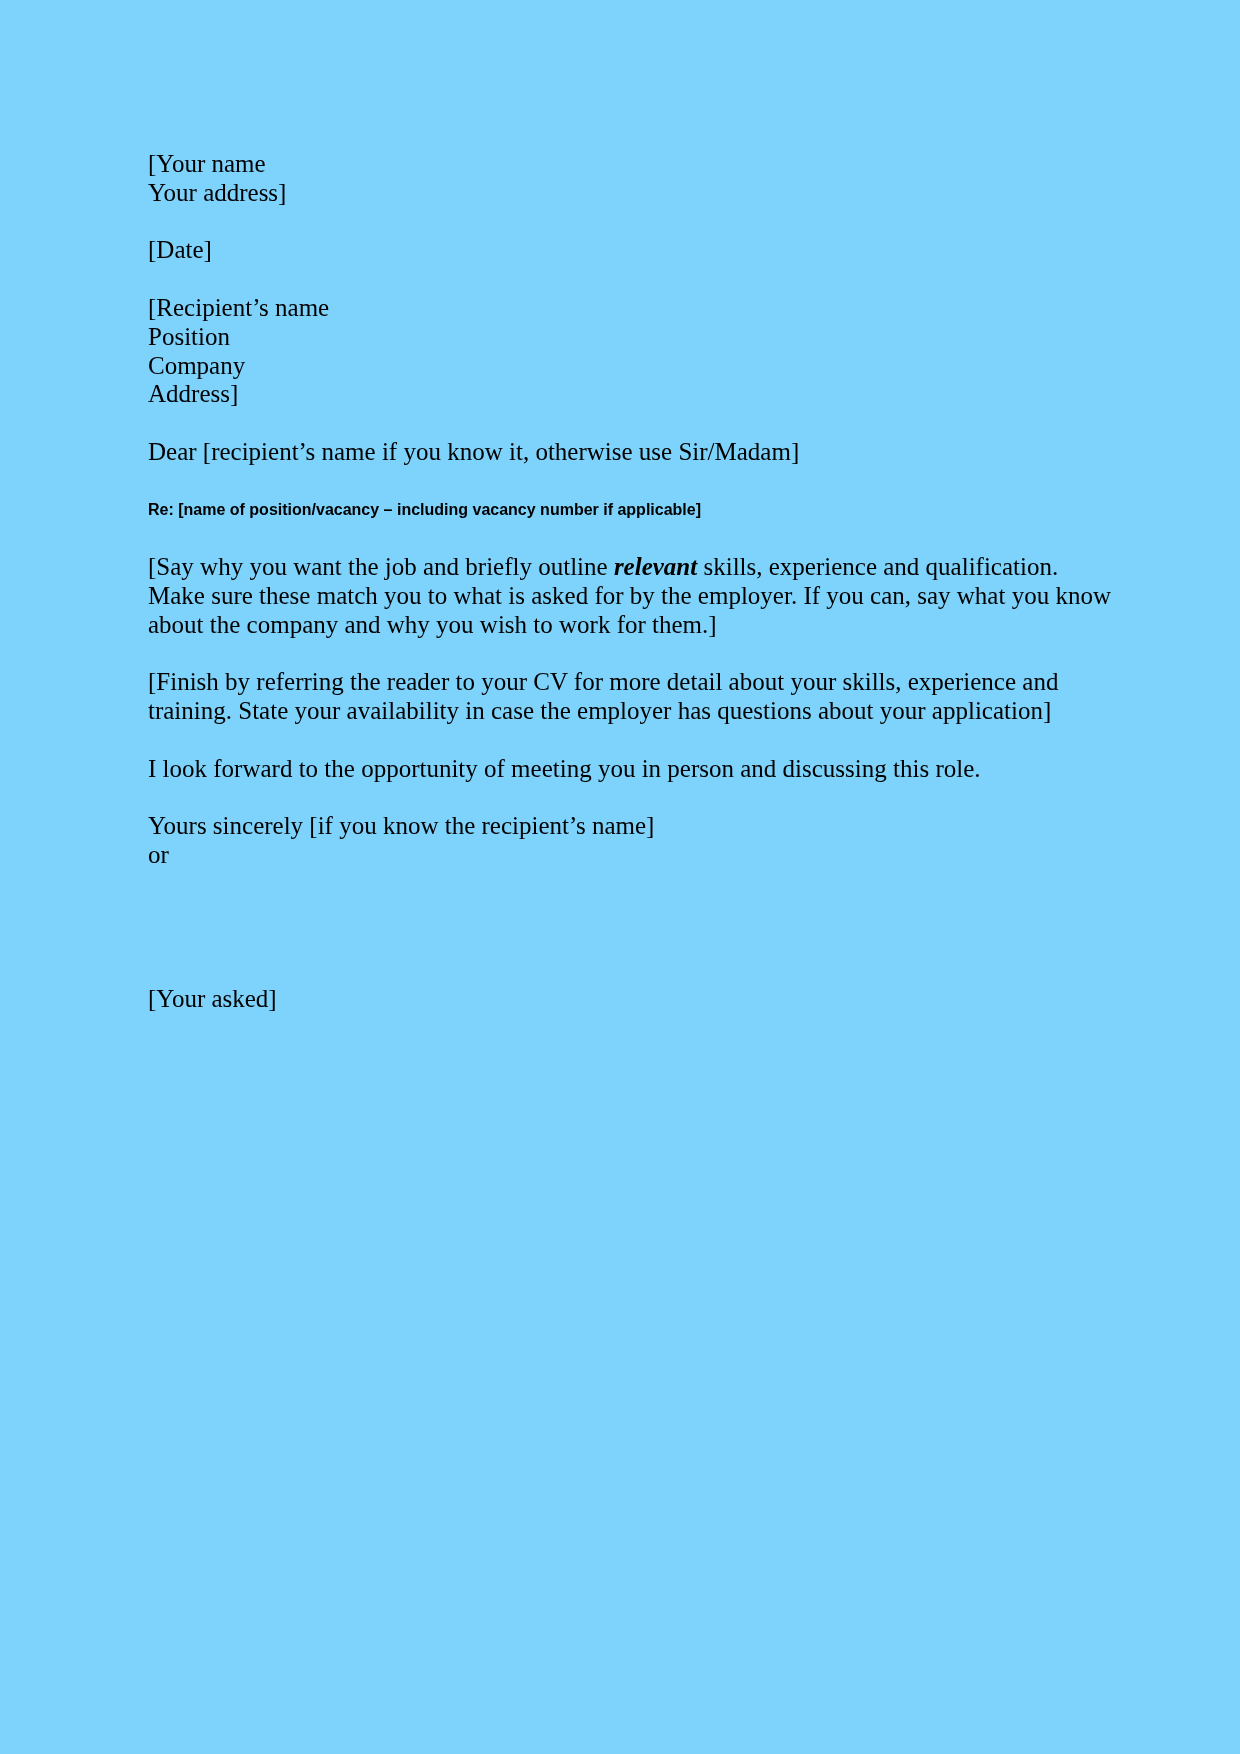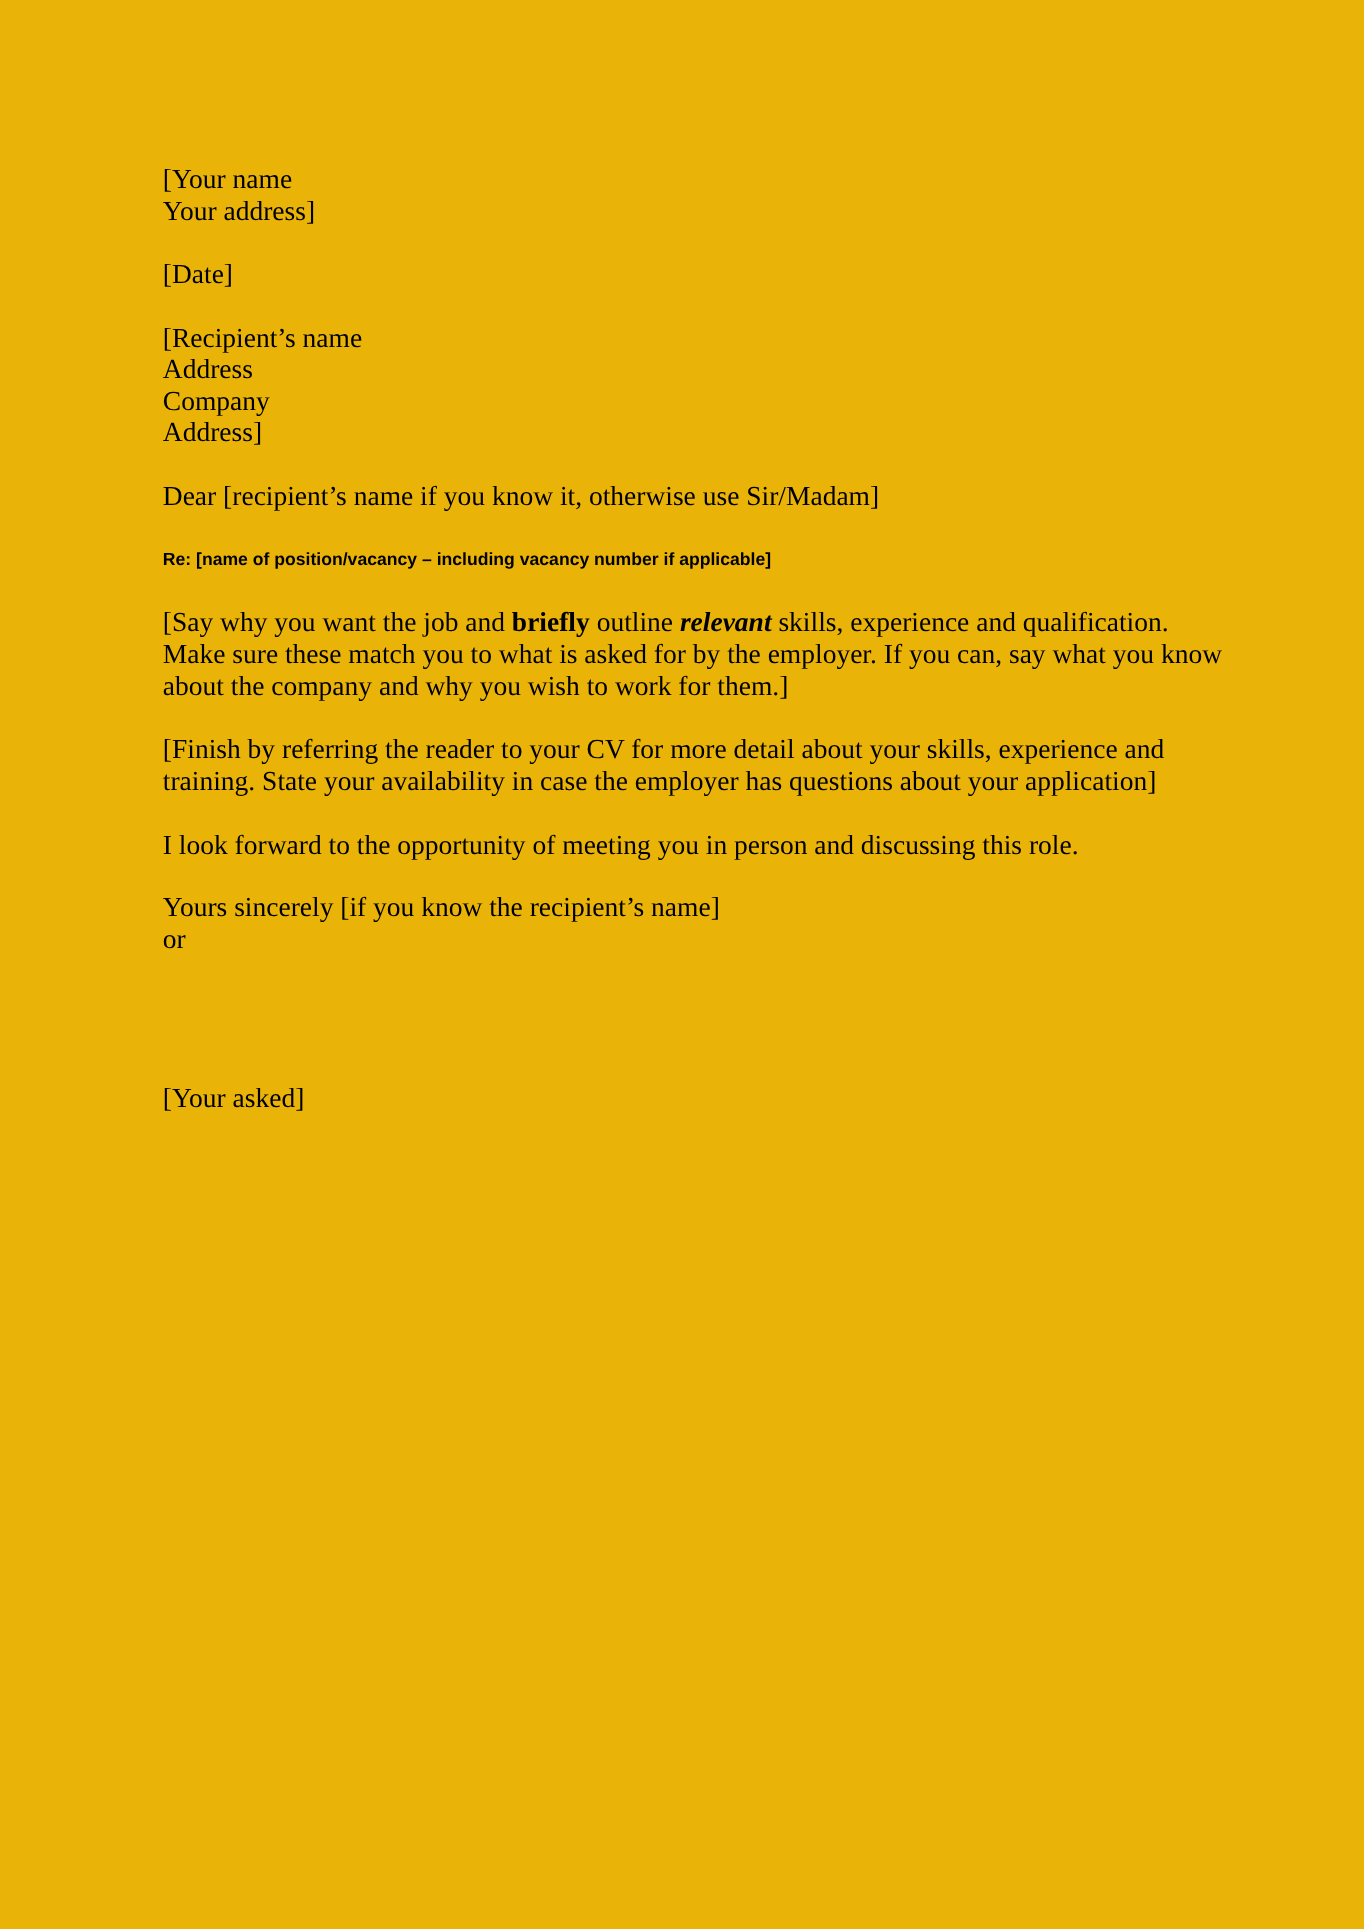--- a/index.html
+++ b/index.html
@@ -9,39 +9,39 @@
   body {
     width: 1240px;
     height: 1754px;
     position: relative;
     font-family: "Liberation Serif", serif;
     color: #000000;
   }
   .page {
     width: 1240px;
     height: 1754px;
-    background: #eab308;
+    background: #7dd3fc;
     padding: 150px 120px 150px 148px;
   }
   .letter {
     width: 972px;
     font-size: 25px;
     line-height: 28.8px;
     color: #000000;
   }
   .block {
     margin: 0 0 28.8px 0;
   }
   .line { display: block; }
   .subject {
     font-family: "Liberation Sans", sans-serif;
     font-weight: bold;
     font-size: 16px;
   }
-  .seg-bold { font-weight: bold; }
+  .seg-bold { font-weight: normal; }
   .seg-bold-italic { font-weight: bold; font-style: italic; margin-top: 13px; }
   .signature {
     margin-top: 115.2px;
   }
 </style>
 </head>
 <body>
 
 <div class="page">
   <div class="letter">
@@ -50,21 +50,21 @@
       <span class="line">[Your name</span>
       <span class="line">Your address]</span>
     </div>
 
     <div class="block">
       <span class="line">[Date]</span>
     </div>
 
     <div class="block">
       <span class="line">[Recipient’s name</span>
-      <span class="line">Address</span>
+      <span class="line">Position</span>
       <span class="line">Company</span>
       <span class="line">Address]</span>
     </div>
 
     <p class="block">Dear [recipient’s name if you know it, otherwise use Sir/Madam]</p>
 
     <p class="block subject">Re: [name of position/vacancy – including vacancy number if applicable]</p>
 
 
     <p class="block"><span>[Say why you want the job and </span><span class="seg-bold">briefly</span><span> outline </span><span class="seg-bold-italic">relevant</span><span> skills, experience and qualification. Make sure these match you to what is asked for by the employer. If you can, say what you know about the company and why you wish to work for them.]</span></p>

